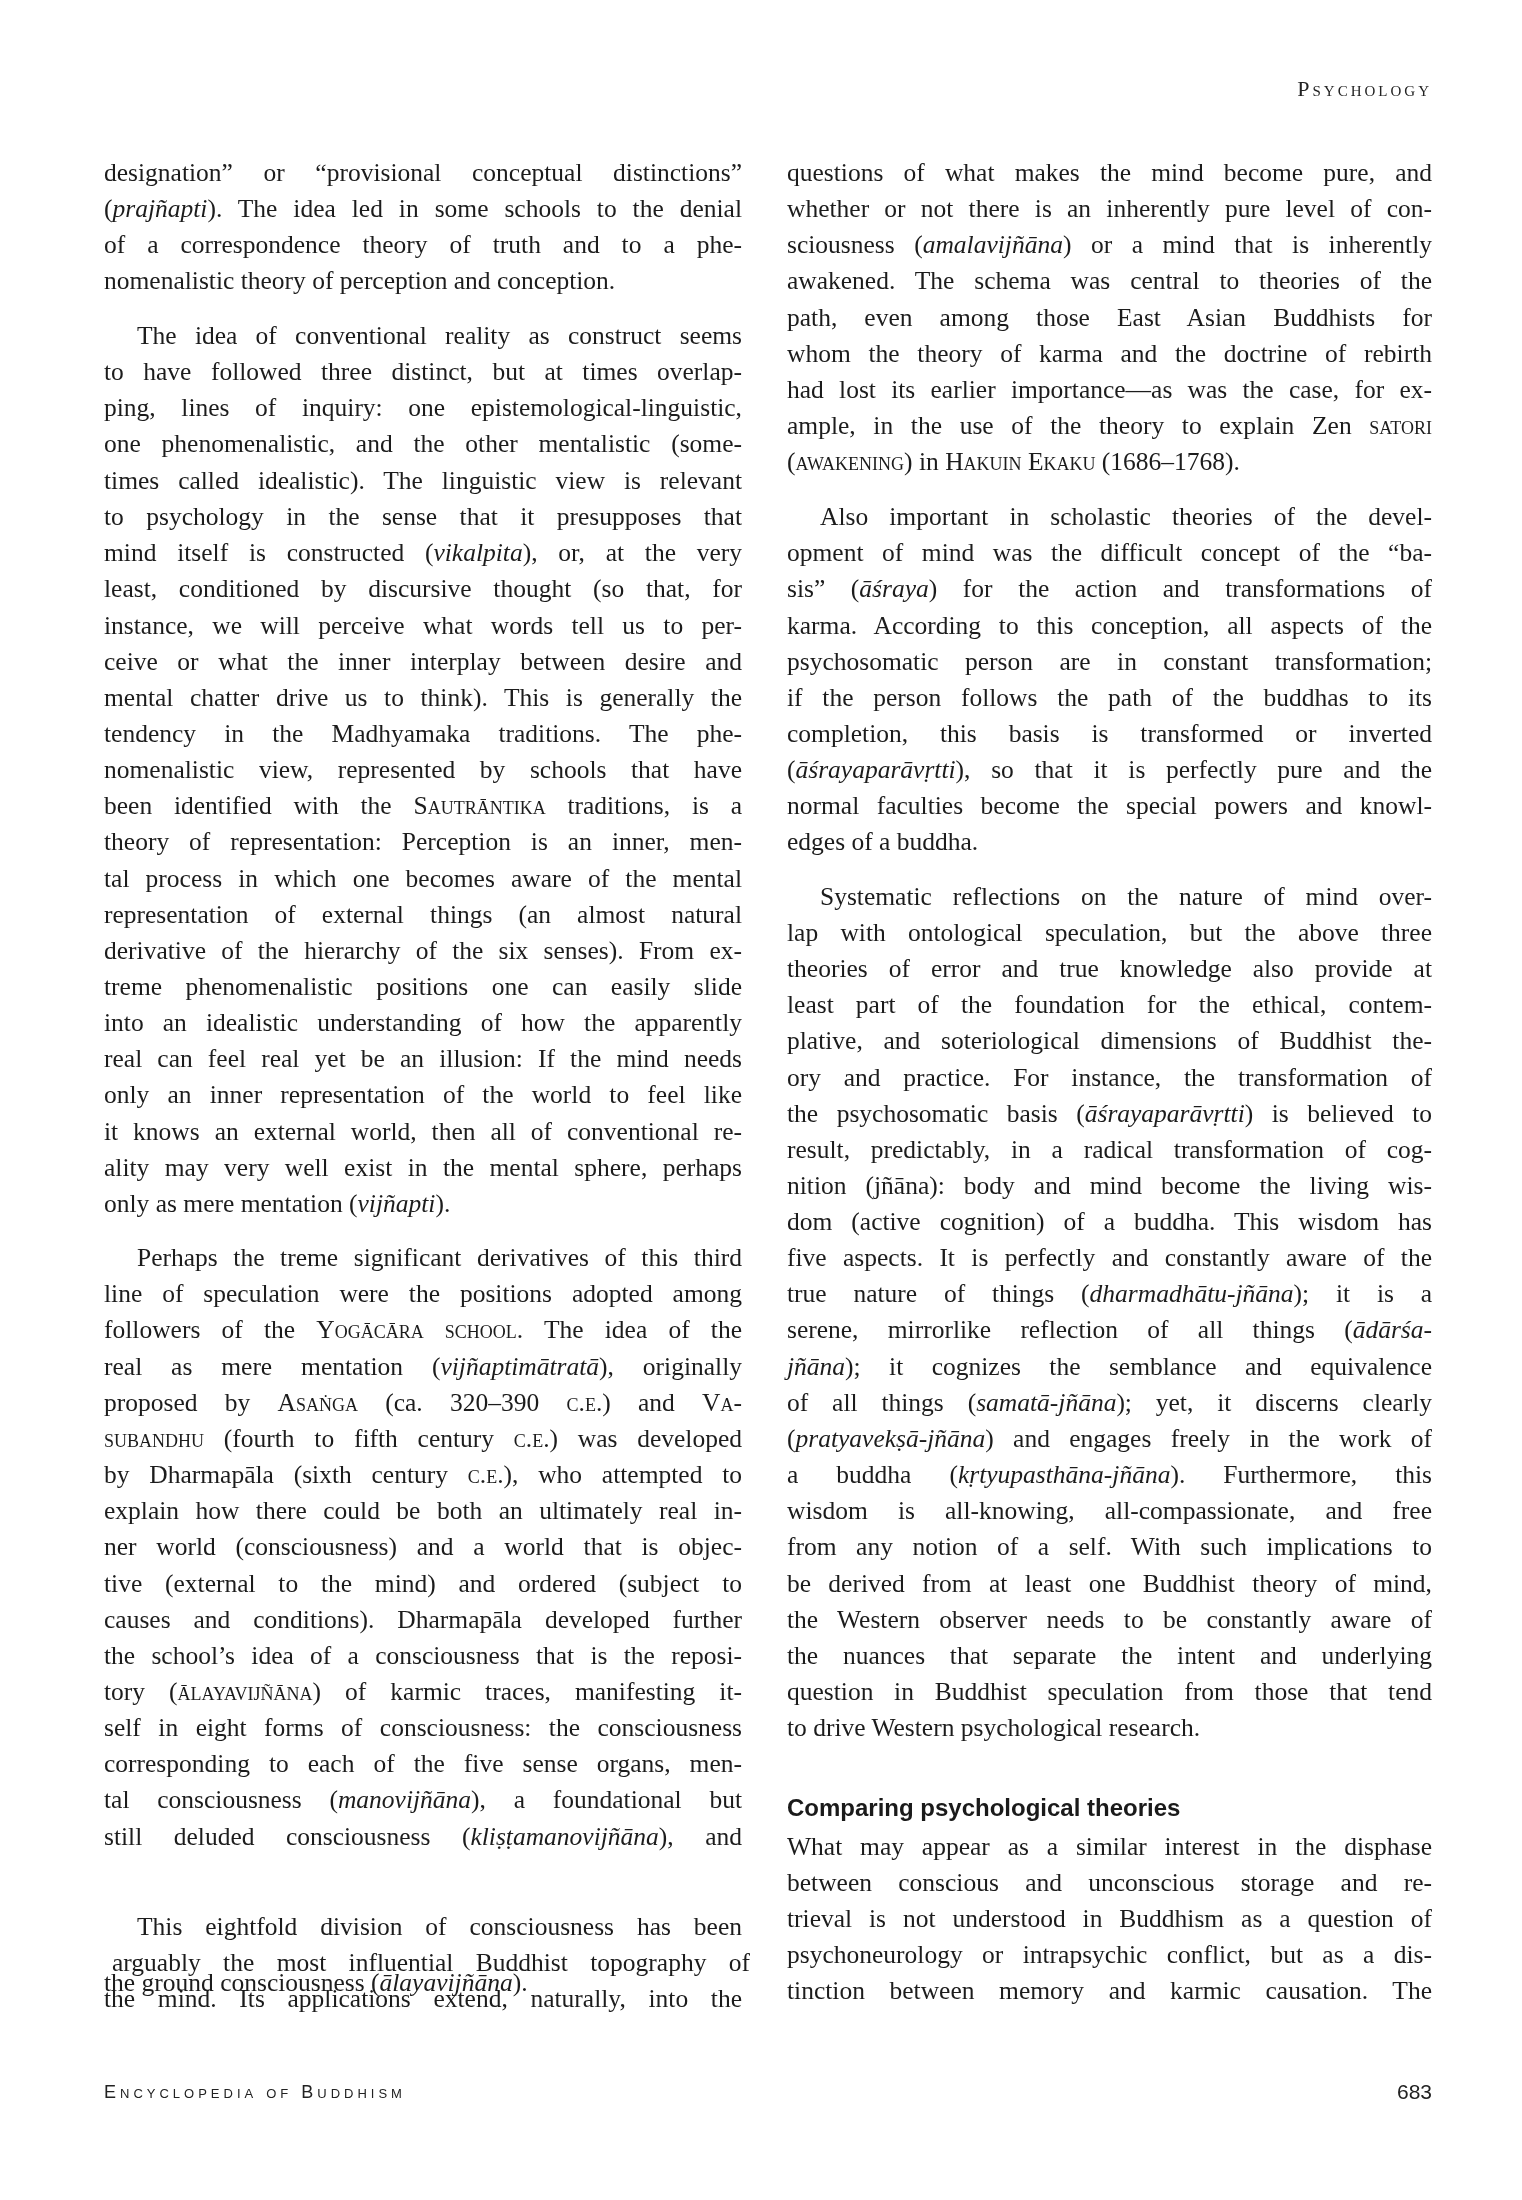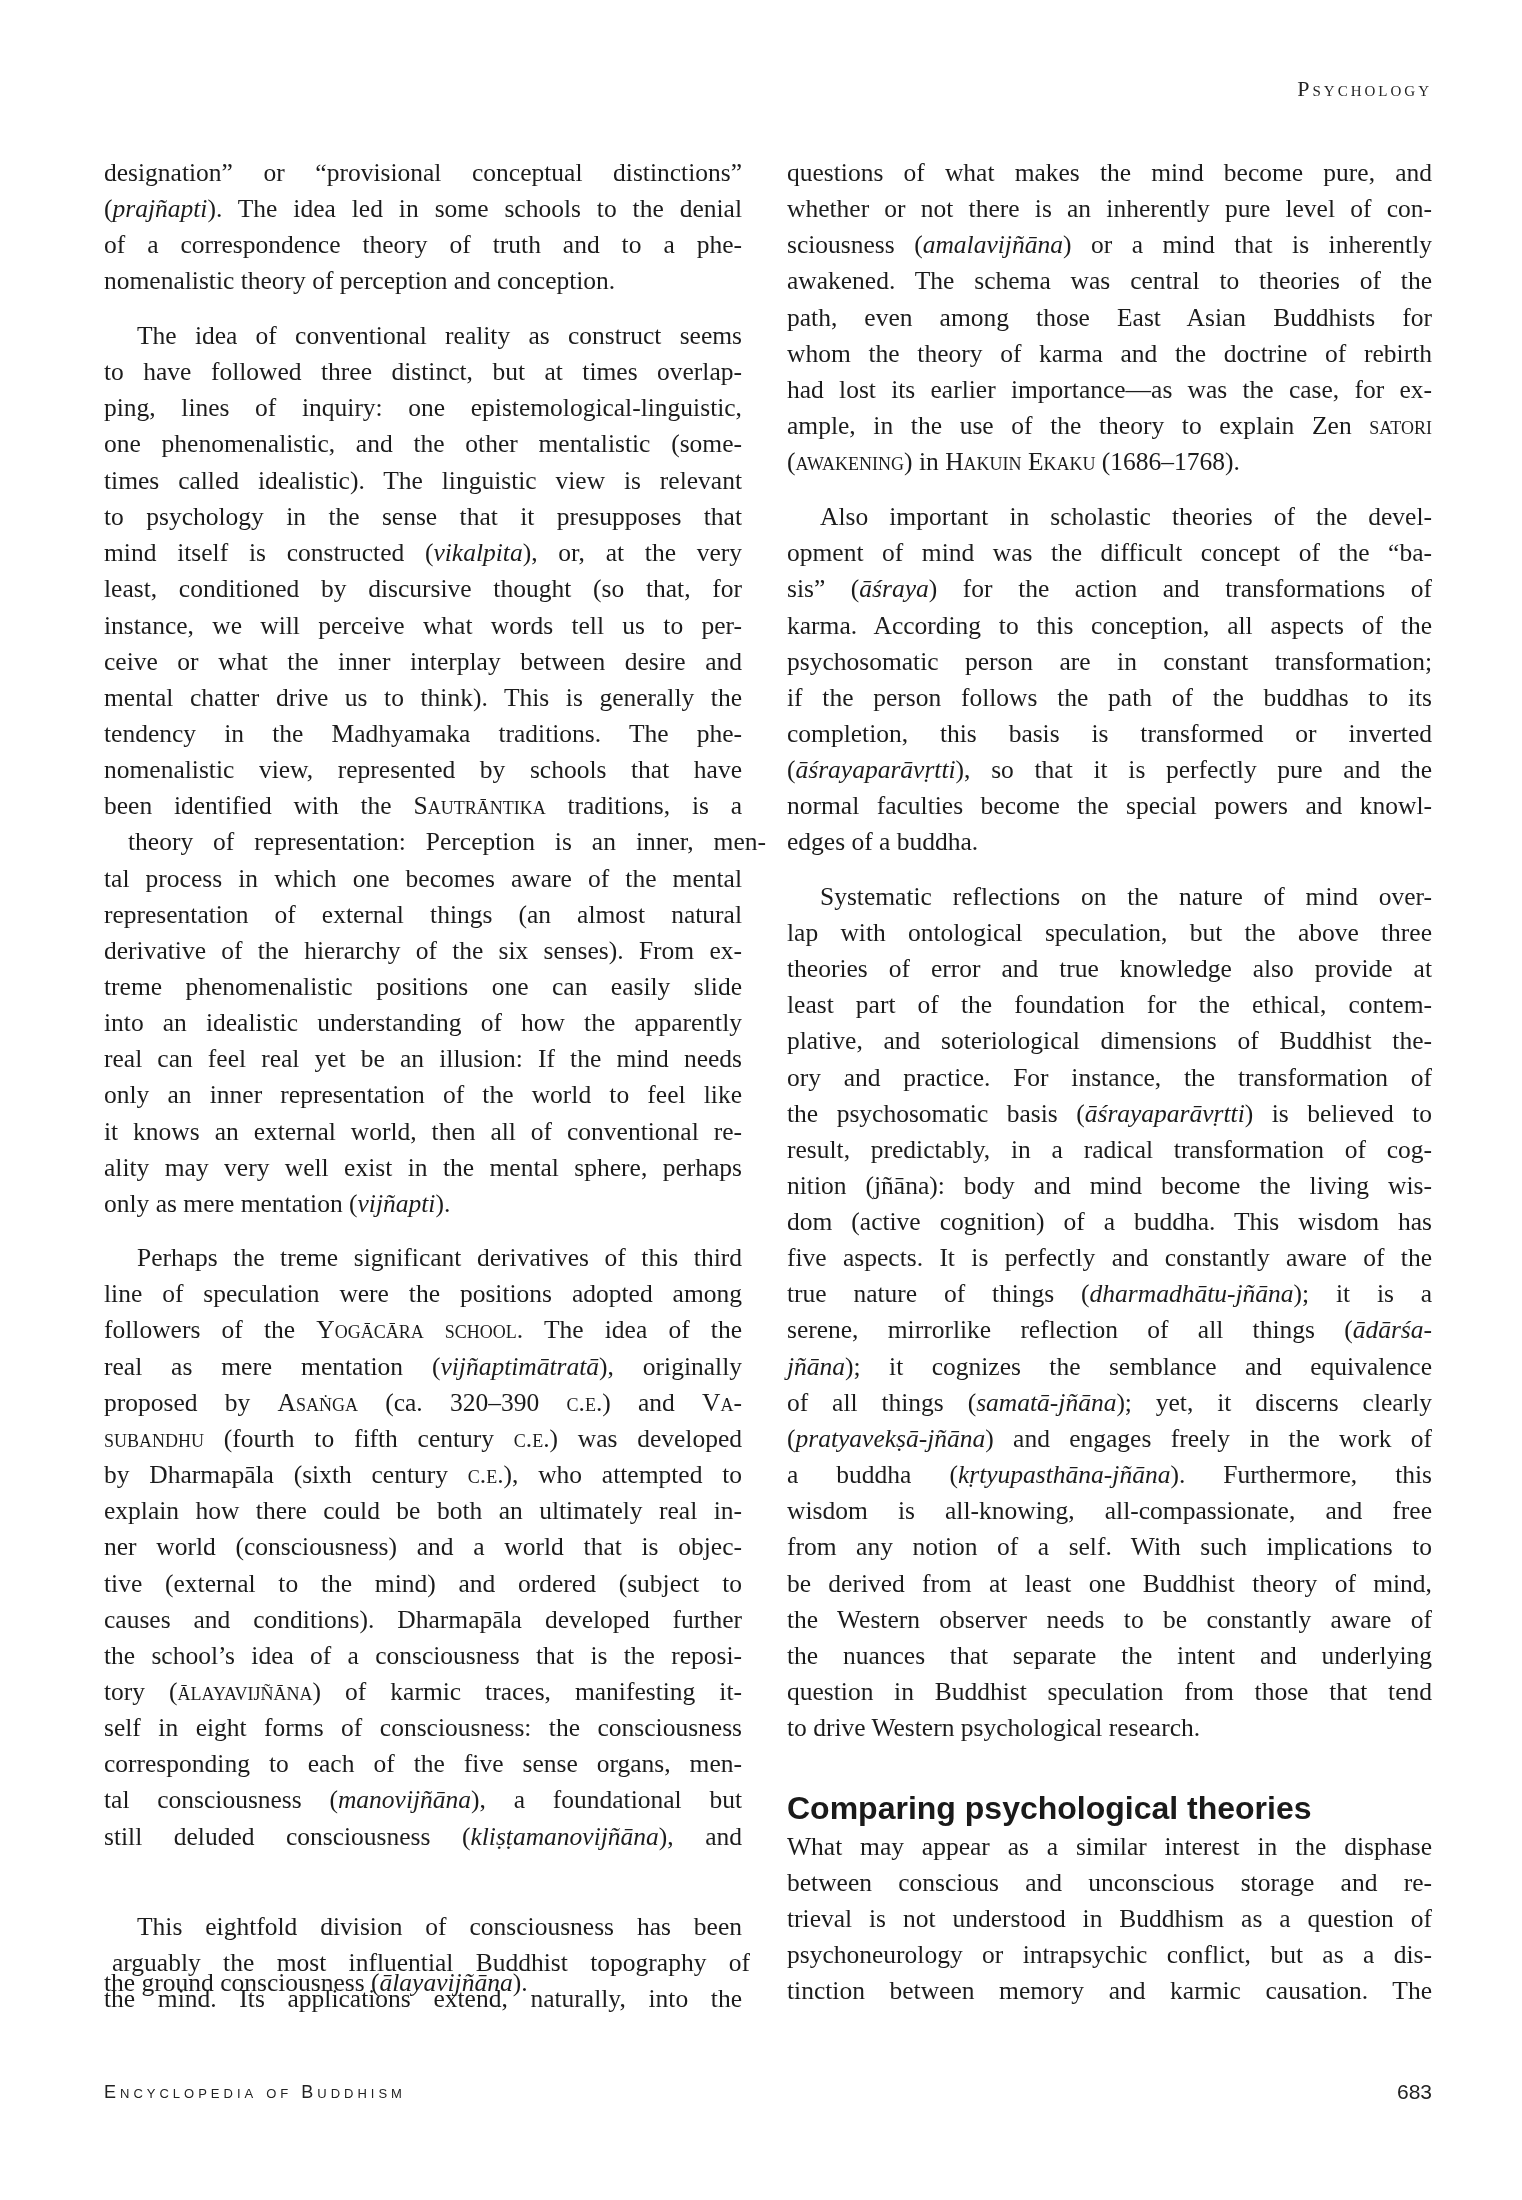--- a/index.html
+++ b/index.html
@@ -14,21 +14,21 @@
   .col { position: absolute; top: 0; }
   .col-left { left: 104px; width: 638px; }
   .col-right { left: 787px; width: 645px; }
   .line { position: absolute; left: 0; width: 100%; height: 36px; font-size: 25.5px;
           line-height: 36px; white-space: nowrap; text-align: justify; text-align-last: justify; }
   .line.last { text-align-last: left; }
   .line.indent { padding-left: 33px; box-sizing: border-box; }
   .i { font-style: italic; }
   .sc { font-variant: small-caps; }
   .heading { position: absolute; left: 0; font-family: "Liberation Sans", "DejaVu Sans", sans-serif;
-             font-weight: bold; font-size: 32px; line-height: 36px; color: #1a1a1a; }
+             font-weight: bold; font-size: 24px; line-height: 36px; color: #1a1a1a; }
 </style>
 </head>
 <body>
 
 <div class="running-head">Psychology</div>
 
 <div class="col col-left" id="col-left">
     <div class="line " style="top: 155px;"><span>designation” or “provisional conceptual distinctions”</span></div>
     <div class="line " style="top: 191px;"><span>(</span><span class="i">prajñapti</span><span>). The idea led in some schools to the denial</span></div>
     <div class="line " style="top: 227px;"><span>of a correspondence theory of truth and to a phe-</span></div>
@@ -40,21 +40,21 @@
     <div class="line " style="top: 463px;"><span>times called idealistic). The linguistic view is relevant</span></div>
     <div class="line " style="top: 499px;"><span>to psychology in the sense that it presupposes that</span></div>
     <div class="line " style="top: 535px;"><span>mind itself is constructed (</span><span class="i">vikalpita</span><span>), or, at the very</span></div>
     <div class="line " style="top: 571px;"><span>least, conditioned by discursive thought (so that, for</span></div>
     <div class="line " style="top: 608px;"><span>instance, we will perceive what words tell us to per-</span></div>
     <div class="line " style="top: 644px;"><span>ceive or what the inner interplay between desire and</span></div>
     <div class="line " style="top: 680px;"><span>mental chatter drive us to think). This is generally the</span></div>
     <div class="line " style="top: 716px;"><span>tendency in the Madhyamaka traditions. The phe-</span></div>
     <div class="line " style="top: 752px;"><span>nomenalistic view, represented by schools that have</span></div>
     <div class="line " style="top: 788px;"><span>been identified with the </span><span class="sc">Sautrāntika</span><span> traditions, is a</span></div>
-    <div class="line " style="top: 824px; margin-left: 24px;"><span>theory of representation: Perception is an inner, men-</span></div>
+    <div class="line " style="top: 824px;"><span>theory of representation: Perception is an inner, men-</span></div>
     <div class="line " style="top: 861px;"><span>tal process in which one becomes aware of the mental</span></div>
     <div class="line " style="top: 897px;"><span>representation of external things (an almost natural</span></div>
     <div class="line " style="top: 933px;"><span>derivative of the hierarchy of the six senses). From ex-</span></div>
     <div class="line " style="top: 969px;"><span>treme phenomenalistic positions one can easily slide</span></div>
     <div class="line " style="top: 1005px;"><span>into an idealistic understanding of how the apparently</span></div>
     <div class="line " style="top: 1041px;"><span>real can feel real yet be an illusion: If the mind needs</span></div>
     <div class="line " style="top: 1077px;"><span>only an inner representation of the world to feel like</span></div>
     <div class="line " style="top: 1114px;"><span>it knows an external world, then all of conventional re-</span></div>
     <div class="line " style="top: 1150px;"><span>ality may very well exist in the mental sphere, perhaps</span></div>
     <div class="line last" style="top: 1186px;"><span>only as mere mentation (</span><span class="i">vijñapti</span><span>).</span></div>

